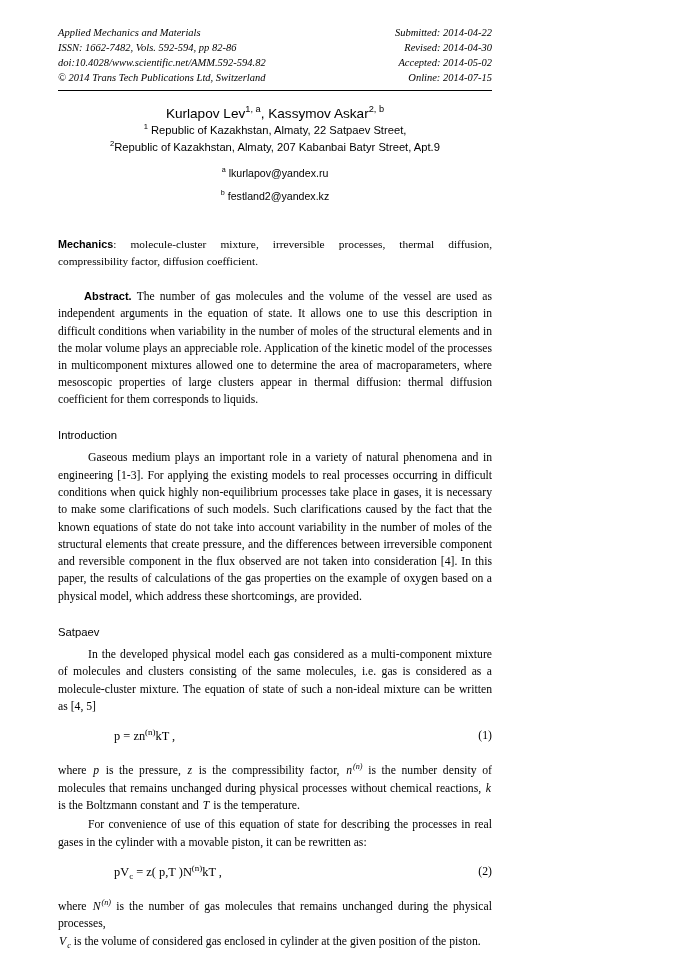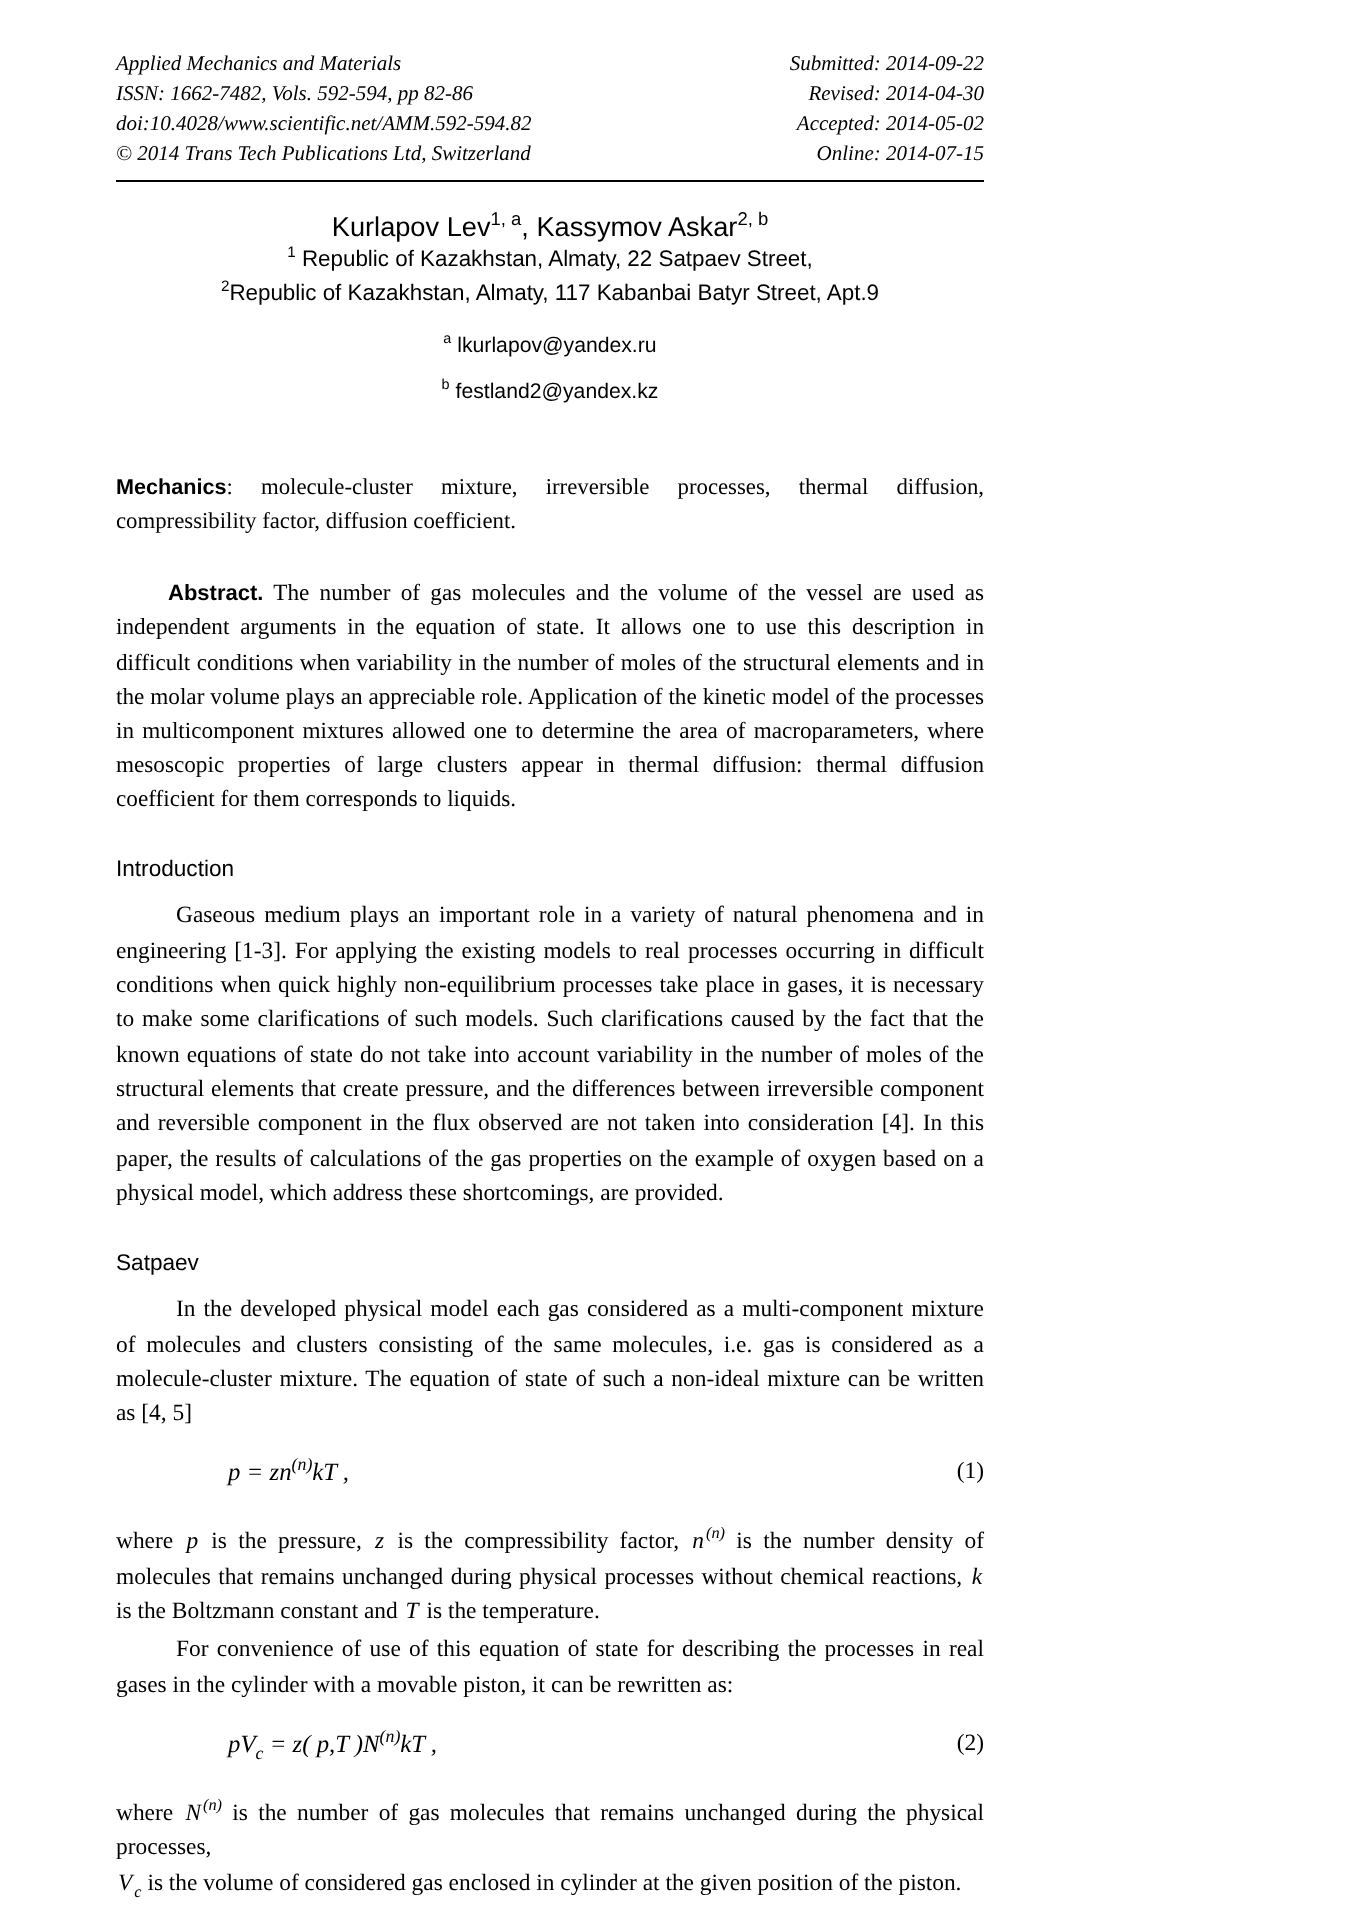--- a/index.html
+++ b/index.html
@@ -107,21 +107,20 @@
   .eq-row {
     position: relative;
     margin: 14px 0 14px 0;
     height: 19px;
   }
   .eq-body {
     position: absolute;
     left: 56px;
     top: 0;
     font-size: 12.4px;
-    font-style: italic;
     white-space: nowrap;
   }
   .eq-num {
     position: absolute;
     right: 0;
     top: 0;
     font-size: 11.7px;
   }
   .eq-body .up {
     font-size: 0.72em;
@@ -144,38 +143,38 @@
 <div class="page">
 
   <div class="header">
     <div class="left">
       <div>Applied Mechanics and Materials</div>
       <div>ISSN: 1662-7482, Vols. 592-594, pp 82-86</div>
       <div>doi:10.4028/www.scientific.net/AMM.592-594.82</div>
       <div>© 2014 Trans Tech Publications Ltd, Switzerland</div>
     </div>
     <div class="right">
-      <div>Submitted: 2014-09-22</div>
+      <div>Submitted: 2014-04-22</div>
       <div>Revised: 2014-04-30</div>
       <div>Accepted: 2014-05-02</div>
       <div>Online: 2014-07-15</div>
     </div>
   </div>
 
 
   <div class="authors">
     <span>Kurlapov Lev</span><sup>1, a</sup><span>, </span><span>Kassymov Askar</span><sup>2, b</sup>
   </div>
 
   <div class="affil">
     <sup>1</sup>
     <span>Republic of Kazakhstan, Almaty, 22 Satpaev Street,</span>
   </div>
   <div class="affil">
-    <sup>2</sup><span>Republic of Kazakhstan, Almaty, 117 Kabanbai Batyr Street, Apt.9</span>
+    <sup>2</sup><span>Republic of Kazakhstan, Almaty, 207 Kabanbai Batyr Street, Apt.9</span>
   </div>
 
   <div class="email">
     <sup>a</sup>
     <span>lkurlapov@yandex.ru</span>
   </div>
   <div class="email">
     <sup>b</sup>
     <span>festland2@yandex.kz</span>
   </div>

